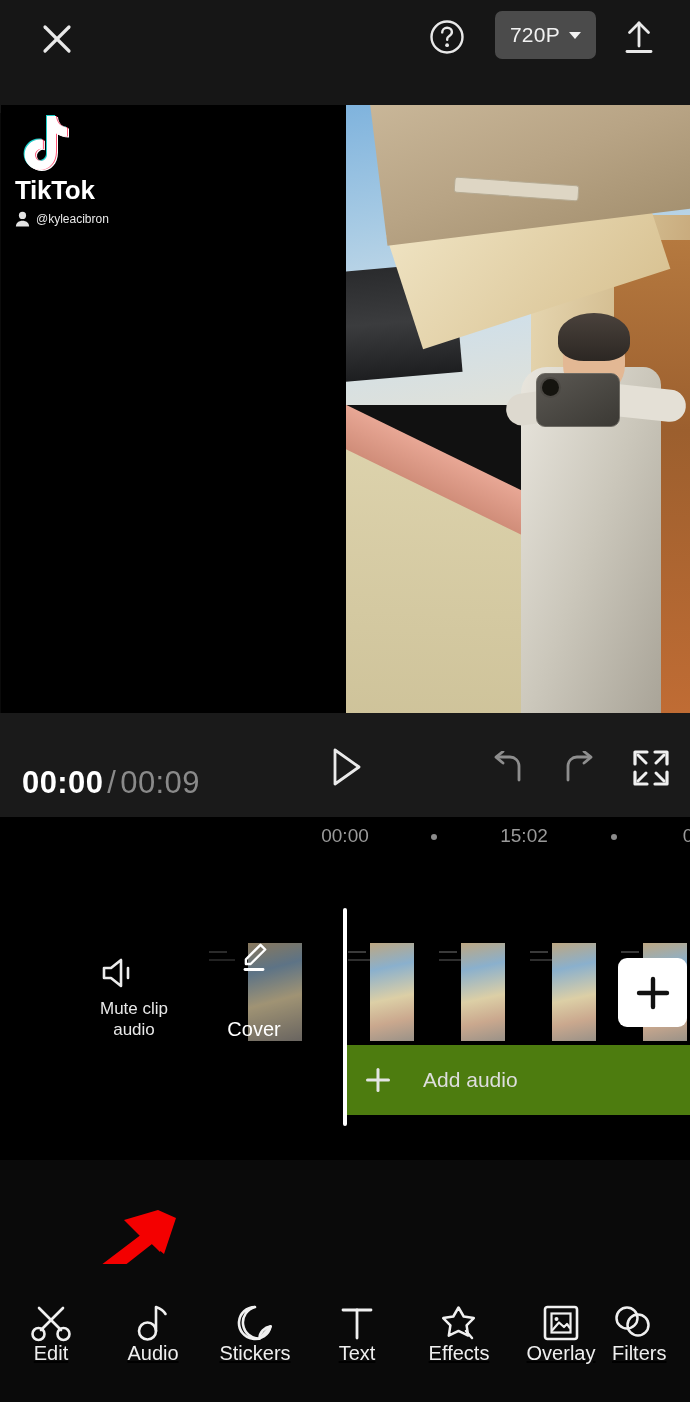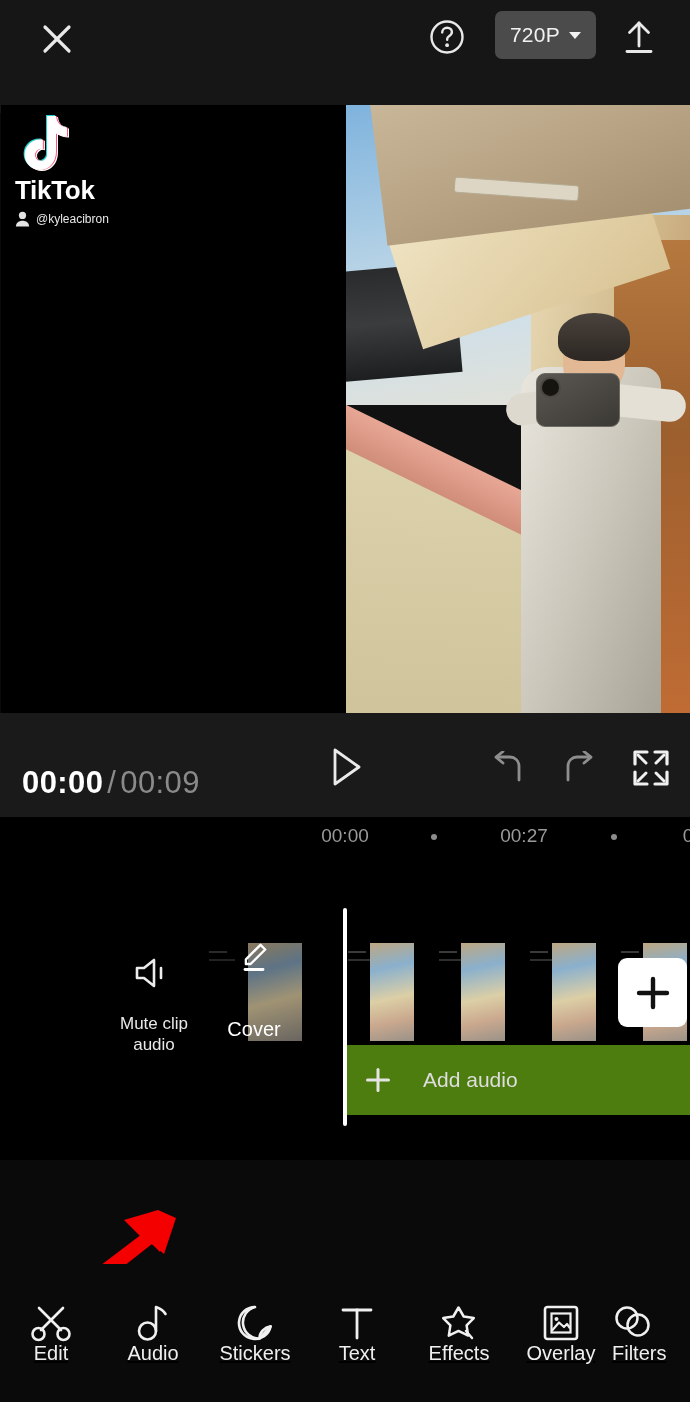--- a/index.html
+++ b/index.html
@@ -163,22 +163,22 @@
   }
   .ruler-dot {
     position:absolute; top:9px; width:6px; height:6px; border-radius:50%;
     background:#8c8c8c; transform:translateX(-50%);
   }
 
   .tl-track {
     position:absolute; left:0; top:124px; width:690px; height:100px;
   }
   .mute-clip {
-    position:absolute; left:108px; top:16px; width:92px;
-    display:flex; flex-direction:column; align-items:center; gap:24px;
+    position:absolute; left:100px; top:16px; width:92px;
+    display:flex; flex-direction:column; align-items:flex-start; gap:9px;
     cursor:pointer;
   }
   .mute-clip .txt {
     color:#e8e8e8; font-size:17px; line-height:21px; text-align:center;
   }
   .cover-thumb {
     position:absolute; left:206px; top:2px; width:96px; height:98px;
     overflow:hidden; cursor:pointer; background:#000;
   }
   .cover-img {
@@ -370,21 +370,21 @@
         <line x1="5" y1="31" x2="13" y2="23" stroke="#f0f0f0" stroke-width="3" stroke-linecap="round"></line>
       </svg>
     </div>
   </div>
 
   <div class="timeline">
 
     <div class="ruler" id="ruler">
         <div class="ruler-item" style="left: 345px;">00:00</div>
         <div class="ruler-dot" style="left: 434px;"></div>
-        <div class="ruler-item" style="left: 524px;">00:27</div>
+        <div class="ruler-item" style="left: 524px;">15:02</div>
         <div class="ruler-dot" style="left: 614px;"></div>
         <div class="ruler-item" style="left: 688px;">0</div>
       </div>
 
     <div class="tl-track">
 
       <div class="mute-clip">
         <svg width="42" height="32" viewBox="0 0 42 32">
           <path d="M4 11h7l10-8v26l-10-8H4z" fill="none" stroke="#ececec" stroke-width="2.6" stroke-linejoin="round"></path>
           <line x1="28" y1="11" x2="28" y2="21" stroke="#ececec" stroke-width="2.6" stroke-linecap="round"></line>

